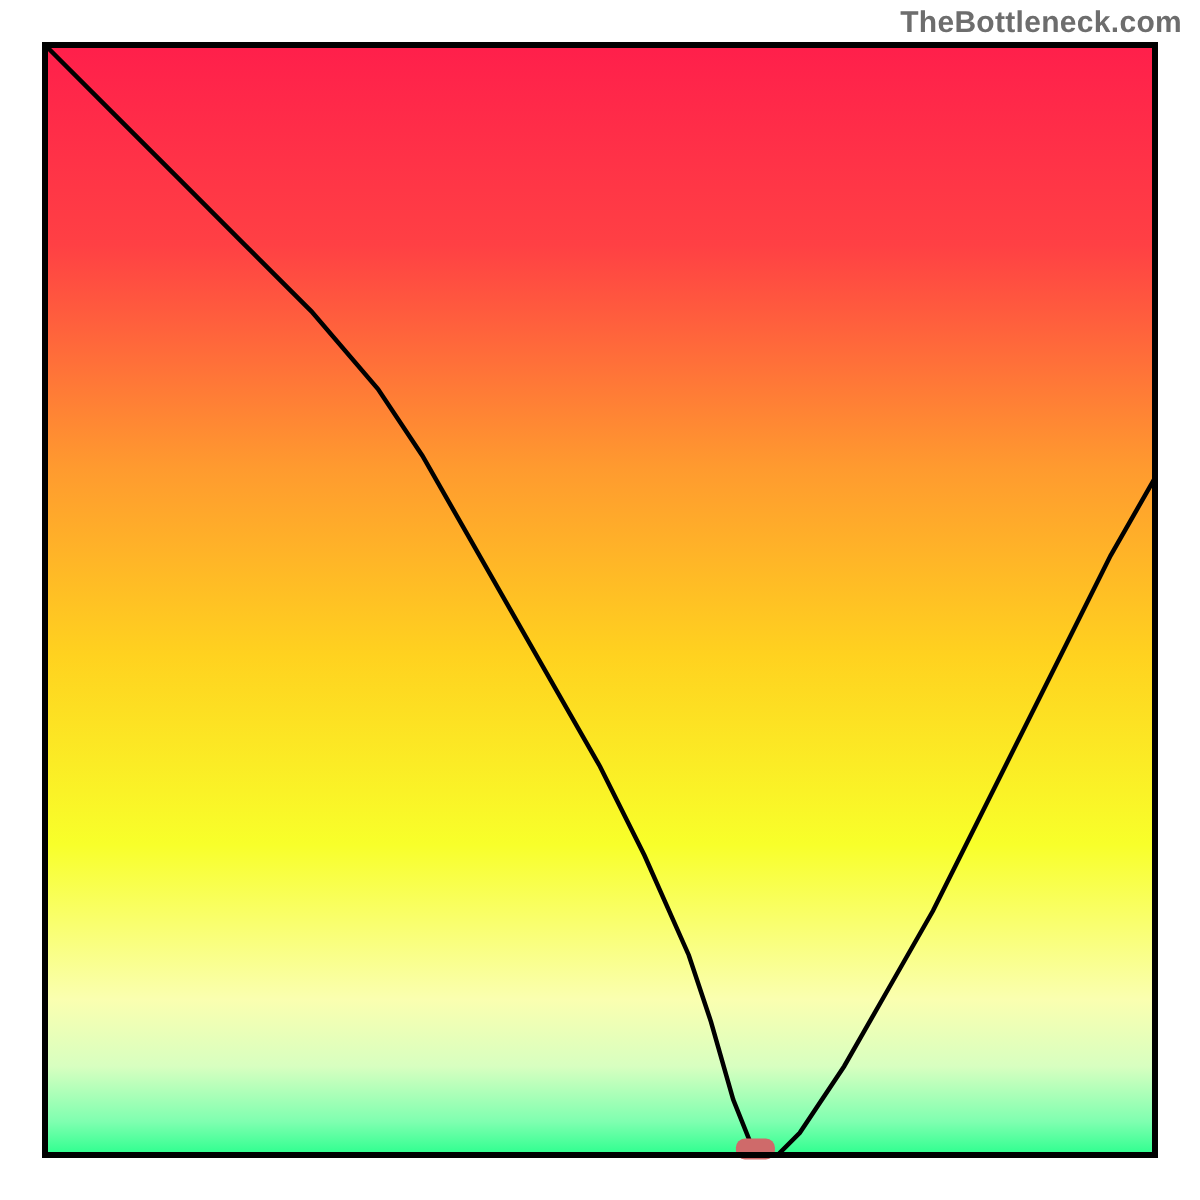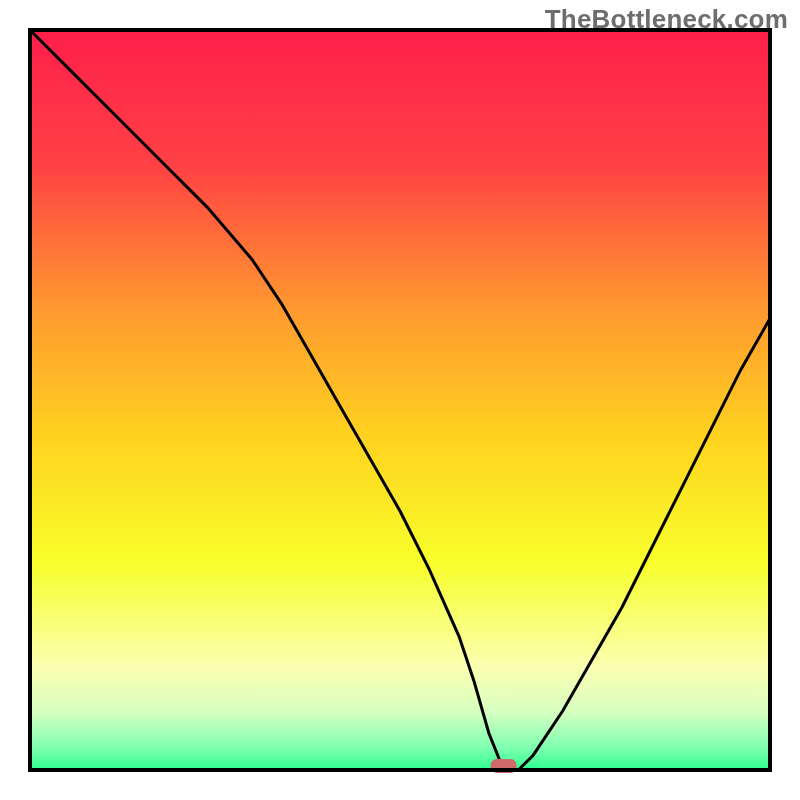--- a/index.html
+++ b/index.html
@@ -12,21 +12,21 @@
   }
   .stage {
     position: relative;
     width: 800px;
     height: 800px;
   }
   .watermark {
     position: absolute;
     top: 4px;
     right: 12px;
-    font-size: 26px;
+    font-size: 20px;
     font-weight: 600;
     color: #6d6d6d;
     letter-spacing: 0.2px;
   }
   svg.plot {
     position: absolute;
     left: 0;
     top: 0;
     width: 800px;
     height: 800px;

